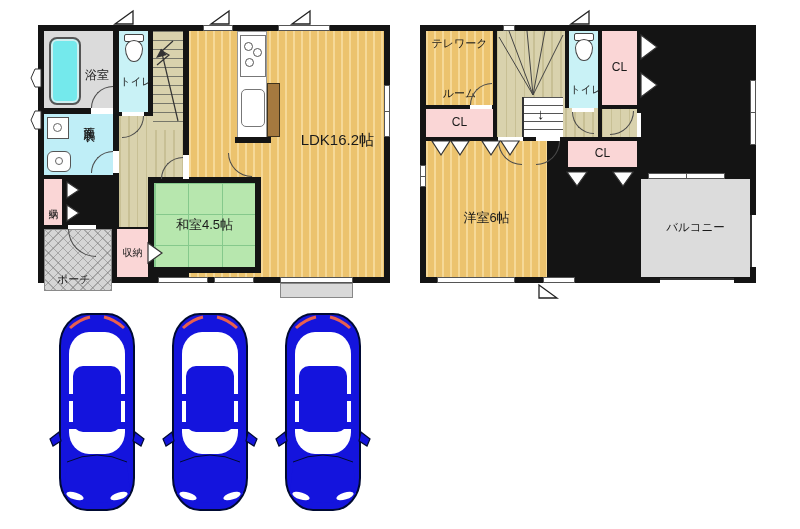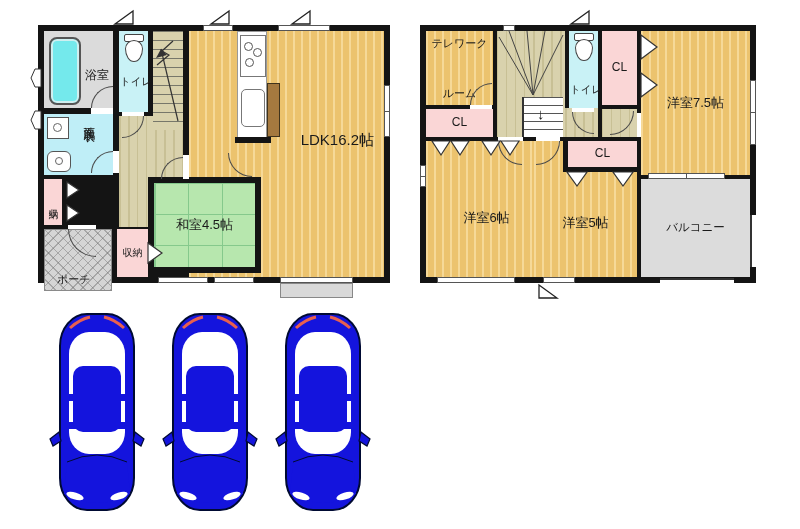--- a/index.html
+++ b/index.html
@@ -201,35 +201,29 @@
     <div class="room wet" style="left:149px;top:6px;width:29px;height:77px;">
       <div class="tank" style="left:5px;top:2px;"></div>
       <div class="toilet-i" style="left:6px;top:8px;"></div>
       <span class="lbl" style="position:absolute;left:1px;top:52px;font-size:10.5px;">トイレ</span>
     </div>
 
     <div class="room pink" style="left:182px;top:6px;width:35px;height:74px;">
       <span class="lbl">CL</span>
     </div>
 
-    <div class="room wood" style="left:221px;top:6px;width:109px;height:144px;">
-      <span class="lbl" style="font-size:13px;">洋室7.5帖</span>
-    </div>
 
     <div class="room pink" style="left:6px;top:84px;width:67px;height:28px;">
       <span class="lbl">CL</span>
     </div>
 
     <div class="room wood" style="left:6px;top:116px;width:121px;height:136px;">
       <span class="lbl" style="font-size:13px;margin-top:18px;">洋室6帖</span>
     </div>
 
-    <div class="room wood" style="left:114px;top:116px;width:103px;height:136px;">
-      <span class="lbl" style="font-size:13px;margin-top:28px;">洋室5帖</span>
-    </div>
 
     <div class="room pink" style="left:143px;top:116px;width:74px;height:31px;border-left:5px solid #141414;border-bottom:5px solid #141414;">
       <span class="lbl">CL</span>
     </div>
 
     <div class="room balc" style="left:221px;top:154px;width:109px;height:98px;">
       <span class="lbl" style="font-size:11.5px;">バルコニー</span>
     </div>
 
     <div class="arc tl" style="left:50px;top:58px;width:22px;height:22px;"></div>

